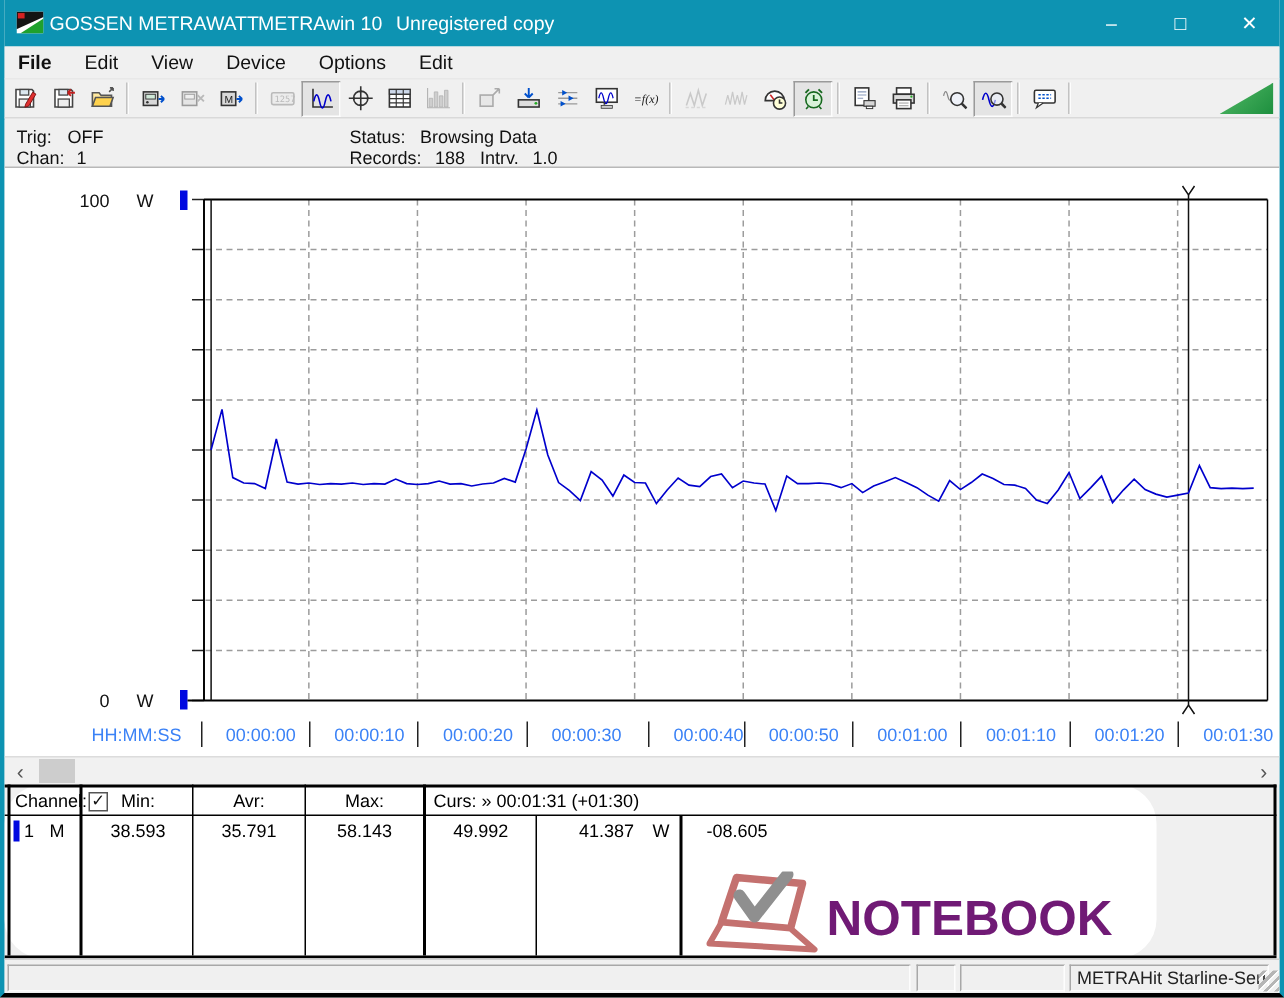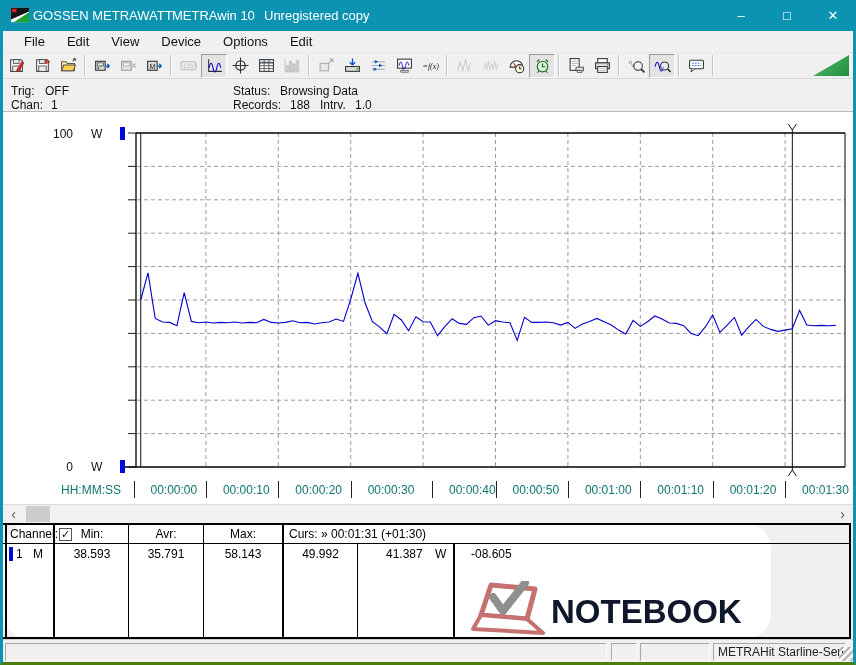--- a/index.html
+++ b/index.html
@@ -1,71 +1,71 @@
 <!DOCTYPE html>
 <html><head>
 <meta charset="utf-8">
 <style>
   * { margin:0; padding:0; box-sizing:border-box; }
   html,body { background:#444; }
   body { font-family:"Liberation Sans","DejaVu Sans",sans-serif; }
   #window {
     position:relative; width:856px; height:665px; background:#f0f0f0;
-    border-left:3px solid #0d93b2; border-right:3px solid #0d93b2; border-bottom:3px solid #4d7c0f;
+    border-left:3px solid #0d93b2; border-right:3px solid #0d93b2; border-bottom:3px solid #000000;
     overflow:hidden;
   }
   
   #titlebar { position:absolute; left:-3px; top:0; width:856px; height:31px; background:#0d93b2; }
   #titlebar .tb-text { position:absolute; top:8px; color:#fff; font-size:13px; white-space:nowrap; }
   #app-logo { position:absolute; left:11px; top:7px; width:18px; height:16px; }
   #win-controls { position:absolute; right:0; top:0; height:31px; display:flex; }
   .win-btn { width:46px; height:31px; color:#fff; font-size:13px; display:flex; align-items:center; justify-content:center; cursor:default; }
   
   #menubar { position:absolute; left:0; top:31px; width:850px; height:21px; background:#f0f0f0; display:flex; align-items:center; }
   .menu-item { font-size:13px; color:#111; padding:2px 11px 3px; white-space:nowrap; }
-  .menu-item:first-child { padding-left:21px; }
+  .menu-item:first-child { padding-left:9px;font-weight:bold; }
   
   #toolbar { position:absolute; left:0; top:52px; width:850px; height:27px; background:#f0f0f0;
              border-top:1px solid #e8e8e8; border-bottom:1px solid #d9d9d9; display:flex; align-items:center; padding-left:0; }
   .tool-btn { width:26px; height:24px; display:flex; align-items:center; justify-content:center; border:1px solid transparent; }
   .tool-btn.pressed { border-color:#9a9a9a #fdfdfd #fdfdfd #9a9a9a; background:#e4e4e4; }
   .tool-btn.disabled svg { filter:grayscale(1) opacity(.45); }
   .tsep { width:2px; height:21px; margin:0 3px; border-left:1px solid #c2c2c2; border-right:1px solid #fdfdfd; }
   #corner-triangle { margin-left:auto; margin-right:4px; width:36px; height:21px;
                      background:linear-gradient(135deg,#55bb68,#1d8f3e);
                      clip-path:polygon(0 100%,100% 100%,100% 0); }
   
   #statuspanel { position:absolute; left:0; top:80px; width:850px; height:32px; background:#f0f0f0; border-bottom:1px solid #b8b8b8; font-size:12px; color:#111; }
   #statuspanel span { position:absolute; white-space:nowrap; }
   
   #chartpanel { position:absolute; left:0; top:112px; width:850px; height:392px; background:#fff; }
   #plot-svg { position:absolute; left:0; top:0; }
   .ylab { position:absolute; font-size:12px; color:#111; }
   .range-marker { position:absolute; left:117px; width:5px; height:13px; background:#0008e0; }
-  #xaxis-row { position:absolute; left:0; top:369px; width:850px; height:18px; font-size:12px; color:#0f766e; }
+  #xaxis-row { position:absolute; left:0; top:369px; width:850px; height:18px; font-size:12px; color:#3b82f6; }
   #xaxis-unit { position:absolute; left:58px; top:2px; }
   .xtick { position:absolute; top:0; height:17px; border-left:1px solid #222; padding:2px 0 0 16px; white-space:nowrap; }
   
   #hscroll { position:absolute; left:0; top:504px; width:850px; height:19px; background:#f1f1f1; border-top:1px solid #dcdcdc; }
   .scroll-arrow { position:absolute; top:0; width:17px; height:18px; color:#555; font-size:14px; display:flex; align-items:center; justify-content:center; }
   #scroll-thumb { position:absolute; left:23px; top:1px; width:24px; height:16px; background:#cdcdcd; }
   
   #tableregion { position:absolute; left:0; top:523px; width:768px; height:116px; background:#fff; font-size:12px; color:#000;border-radius:26px; }
   .vline { position:absolute; background:#000; }
   .hline { position:absolute; background:#000; }
   .tcell { position:absolute; white-space:nowrap; }
   .tcell.center { text-align:center; }
   #chk { position:absolute; left:56px; top:5px; width:13px; height:13px; border:1px solid #555; background:#fff; font-size:11px; line-height:11px; text-align:center; color:#111; }
   #chan-marker { position:absolute; left:6px; top:24px; width:4px; height:14px; background:#0008e0; }
   
   #watermark { position:absolute; left:466px; top:58px; width:384px; height:58px; }
   #wm-laptop { position:absolute; left:0; top:0; }
   .wm-text { position:absolute; top:14px; font-size:33px; font-weight:bold; letter-spacing:0; line-height:1;
              text-shadow:-2px 0 #fff,2px 0 #fff,0 -2px #fff,0 2px #fff,-1px -1px #fff,1px -1px #fff,-1px 1px #fff,1px 1px #fff,2px 2px #fff,-2px 2px #fff; }
-  #wm-part1 { left:82px; color:#0f172a; }
+  #wm-part1 { left:82px; color:#701a75; }
   #wm-part2 { left:262px; color:#9b9b9b; }
   
   #statusbar { position:absolute; left:0; top:639px; width:850px; height:23px; background:#f0f0f0; border-top:1px solid #cfcfcf; font-size:12px; color:#222; }
   .sb-panel { position:absolute; top:3px; height:18px; border:1px solid; border-color:#a8a8a8 #fdfdfd #fdfdfd #a8a8a8; padding:1px 4px; white-space:nowrap; overflow:hidden; }
   #sb-grip { position:absolute; right:0; top:7px; width:14px; height:14px;
              background:repeating-linear-gradient(135deg,transparent 0 2px,#b5b5b5 2px 4px,#fdfdfd 4px 5px); }
 </style>
 </head>
 <body>
 

